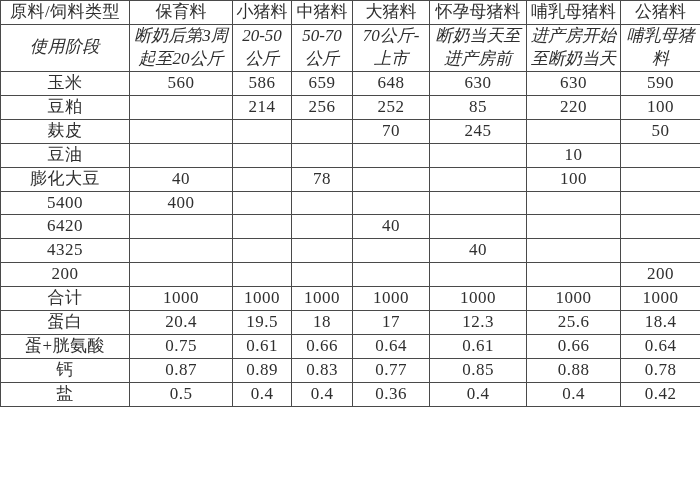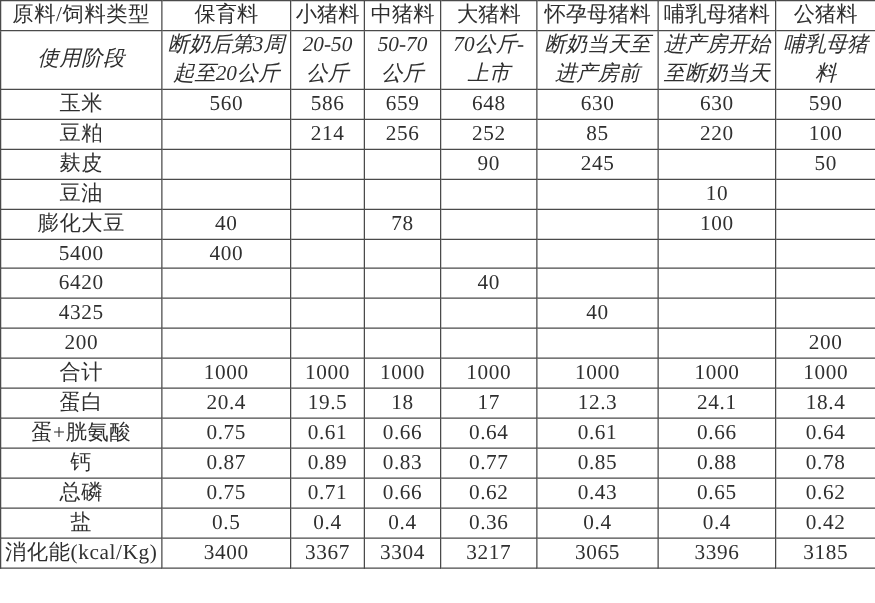--- a/index.html
+++ b/index.html
@@ -94,21 +94,21 @@
           <td class="num-cell">252</td>
           <td class="num-cell">85</td>
           <td class="num-cell">220</td>
           <td class="num-cell">100</td>
         </tr>
         <tr>
           <td class="row-label">麸皮</td>
           <td class="num-cell"></td>
           <td class="num-cell"></td>
           <td class="num-cell"></td>
-          <td class="num-cell">90</td>
+          <td class="num-cell">70</td>
           <td class="num-cell">245</td>
           <td class="num-cell"></td>
           <td class="num-cell">50</td>
         </tr>
         <tr>
           <td class="row-label">豆油</td>
           <td class="num-cell"></td>
           <td class="num-cell"></td>
           <td class="num-cell"></td>
           <td class="num-cell"></td>
@@ -176,21 +176,21 @@
           <td class="num-cell">1000</td>
           <td class="num-cell">1000</td>
         </tr>
         <tr>
           <td class="row-label">蛋白</td>
           <td class="num-cell">20.4</td>
           <td class="num-cell">19.5</td>
           <td class="num-cell">18</td>
           <td class="num-cell">17</td>
           <td class="num-cell">12.3</td>
-          <td class="num-cell">24.1</td>
+          <td class="num-cell">25.6</td>
           <td class="num-cell">18.4</td>
         </tr>
         <tr>
           <td class="row-label">蛋+胱氨酸</td>
           <td class="num-cell">0.75</td>
           <td class="num-cell">0.61</td>
           <td class="num-cell">0.66</td>
           <td class="num-cell">0.64</td>
           <td class="num-cell">0.61</td>
           <td class="num-cell">0.66</td>
@@ -200,44 +200,24 @@
           <td class="row-label">钙</td>
           <td class="num-cell">0.87</td>
           <td class="num-cell">0.89</td>
           <td class="num-cell">0.83</td>
           <td class="num-cell">0.77</td>
           <td class="num-cell">0.85</td>
           <td class="num-cell">0.88</td>
           <td class="num-cell">0.78</td>
         </tr>
         <tr>
-          <td class="row-label">总磷</td>
-          <td class="num-cell">0.75</td>
-          <td class="num-cell">0.71</td>
-          <td class="num-cell">0.66</td>
-          <td class="num-cell">0.62</td>
-          <td class="num-cell">0.43</td>
-          <td class="num-cell">0.65</td>
-          <td class="num-cell">0.62</td>
-        </tr>
-        <tr>
           <td class="row-label">盐</td>
           <td class="num-cell">0.5</td>
           <td class="num-cell">0.4</td>
           <td class="num-cell">0.4</td>
           <td class="num-cell">0.36</td>
           <td class="num-cell">0.4</td>
           <td class="num-cell">0.4</td>
           <td class="num-cell">0.42</td>
-        </tr>
-        <tr>
-          <td class="row-label">消化能(kcal/Kg)</td>
-          <td class="num-cell">3400</td>
-          <td class="num-cell">3367</td>
-          <td class="num-cell">3304</td>
-          <td class="num-cell">3217</td>
-          <td class="num-cell">3065</td>
-          <td class="num-cell">3396</td>
-          <td class="num-cell">3185</td>
         </tr>
       </tbody>
   </table>
 </div>
 
 </body></html>

